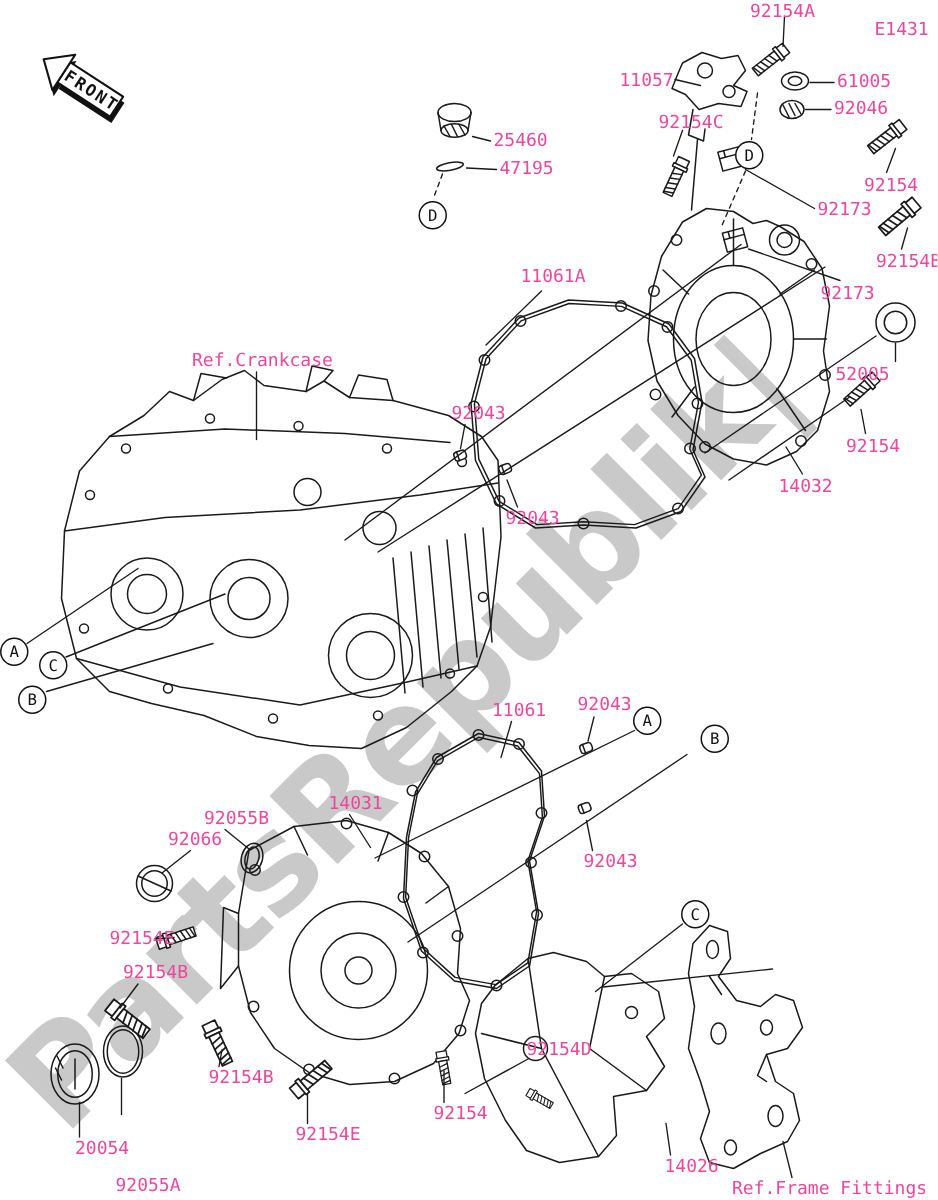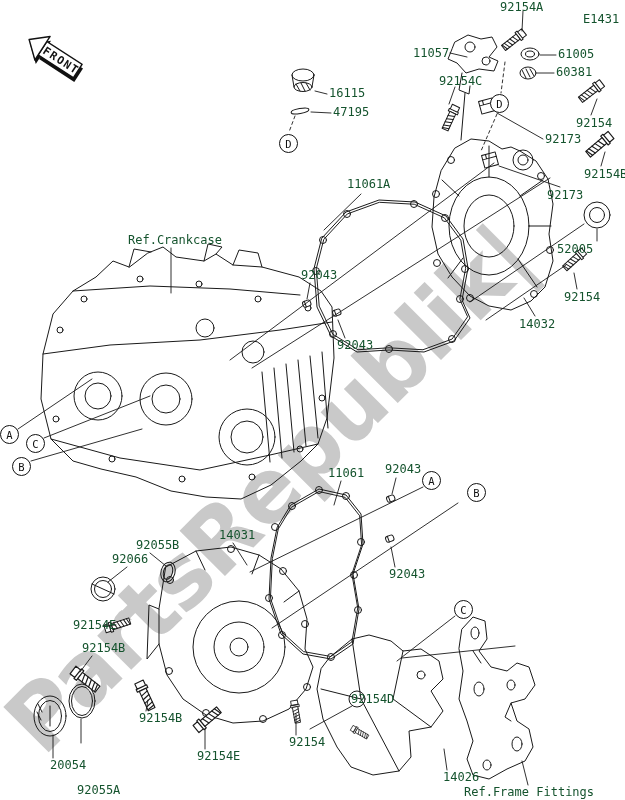--- a/index.html
+++ b/index.html
@@ -2,21 +2,21 @@
 <html><head>
 <meta charset="utf-8">
 <style>
   html,body{margin:0;padding:0;background:#fff;}
   .stage{position:relative;width:625px;height:800px;background:#fff;overflow:hidden;
          font-family:"DejaVu Sans Mono","Liberation Mono",monospace;}
   .watermark{position:absolute;left:-15px;top:700px;transform:rotate(-45deg);transform-origin:0 0;
              font-family:"DejaVu Sans",sans-serif;font-size:88px;font-weight:700;letter-spacing:-2px;
              color:#c9c9c9;white-space:nowrap;z-index:1;user-select:none;}
   svg.art{position:absolute;left:0;top:0;z-index:2;}
-  .lbl{position:absolute;font-size:12px;line-height:13px;color:#14532d;white-space:nowrap;z-index:3;}
+  .lbl{position:absolute;font-size:12px;line-height:13px;color:#ec4899;white-space:nowrap;z-index:3;}
   .callout{position:absolute;width:19px;height:19px;border:1.4px solid #111;border-radius:50%;
            background:#fff;font-size:10.5px;line-height:18px;text-align:center;color:#111;z-index:3;
            box-sizing:border-box;}
 </style>
 </head>
 <body>
 
 <div class="stage">
 
   <div class="watermark">PartsRepublik|</div>
@@ -307,30 +307,30 @@
         <line x1="295" y1="116" x2="289" y2="132"></line>
         <line x1="497" y1="114" x2="481" y2="151"></line>
         <line x1="505" y1="62" x2="501" y2="93"></line>
       </g>
     </g>
   </svg>
 
   <div class="lbl" style="left:413px;top:47px">11057</div>
   <div class="lbl" style="left:500px;top:1px">92154A</div>
   <div class="lbl" style="left:558px;top:48px">61005</div>
-  <div class="lbl" style="left:556px;top:66px">60381</div>
+  <div class="lbl" style="left:556px;top:66px">92046</div>
   <div class="lbl" style="left:439px;top:75px">92154C</div>
   <div class="lbl" style="left:576px;top:117px">92154</div>
   <div class="lbl" style="left:545px;top:133px">92173</div>
   <div class="lbl" style="left:584px;top:168px">92154B</div>
   <div class="lbl" style="left:547px;top:189px">92173</div>
   <div class="lbl" style="left:557px;top:243px">52005</div>
   <div class="lbl" style="left:564px;top:291px">92154</div>
   <div class="lbl" style="left:519px;top:318px">14032</div>
-  <div class="lbl" style="left:329px;top:87px">16115</div>
+  <div class="lbl" style="left:329px;top:87px">25460</div>
   <div class="lbl" style="left:333px;top:106px">47195</div>
   <div class="lbl" style="left:347px;top:178px">11061A</div>
   <div class="lbl" style="left:301px;top:269px">92043</div>
   <div class="lbl" style="left:337px;top:339px">92043</div>
   <div class="lbl" style="left:328px;top:467px">11061</div>
   <div class="lbl" style="left:385px;top:463px">92043</div>
   <div class="lbl" style="left:389px;top:568px">92043</div>
   <div class="lbl" style="left:219px;top:529px">14031</div>
   <div class="lbl" style="left:136px;top:539px">92055B</div>
   <div class="lbl" style="left:112px;top:553px">92066</div>
@@ -339,21 +339,21 @@
   <div class="lbl" style="left:139px;top:712px">92154B</div>
   <div class="lbl" style="left:77px;top:784px">92055A</div>
   <div class="lbl" style="left:50px;top:759px">20054</div>
   <div class="lbl" style="left:197px;top:750px">92154E</div>
   <div class="lbl" style="left:351px;top:693px">92154D</div>
   <div class="lbl" style="left:289px;top:736px">92154</div>
   <div class="lbl" style="left:443px;top:771px">14026</div>
 
   <div class="lbl" style="left:583px;top:13px">E1431</div>
   <div class="lbl" style="left:128px;top:234px">Ref.Crankcase</div>
-  <div class="lbl" style="left:464px;top:786px">Ref.Frame Fittings</div>
+  <div class="lbl" style="left:488px;top:786px">Ref.Frame Fittings</div>
 
   <div class="callout" style="left:0px;top:425px">A</div>
   <div class="callout" style="left:26px;top:434px">C</div>
   <div class="callout" style="left:12px;top:457px">B</div>
   <div class="callout" style="left:279px;top:134px">D</div>
   <div class="callout" style="left:490px;top:94px">D</div>
   <div class="callout" style="left:422px;top:471px">A</div>
   <div class="callout" style="left:467px;top:483px">B</div>
   <div class="callout" style="left:454px;top:600px">C</div>
 

